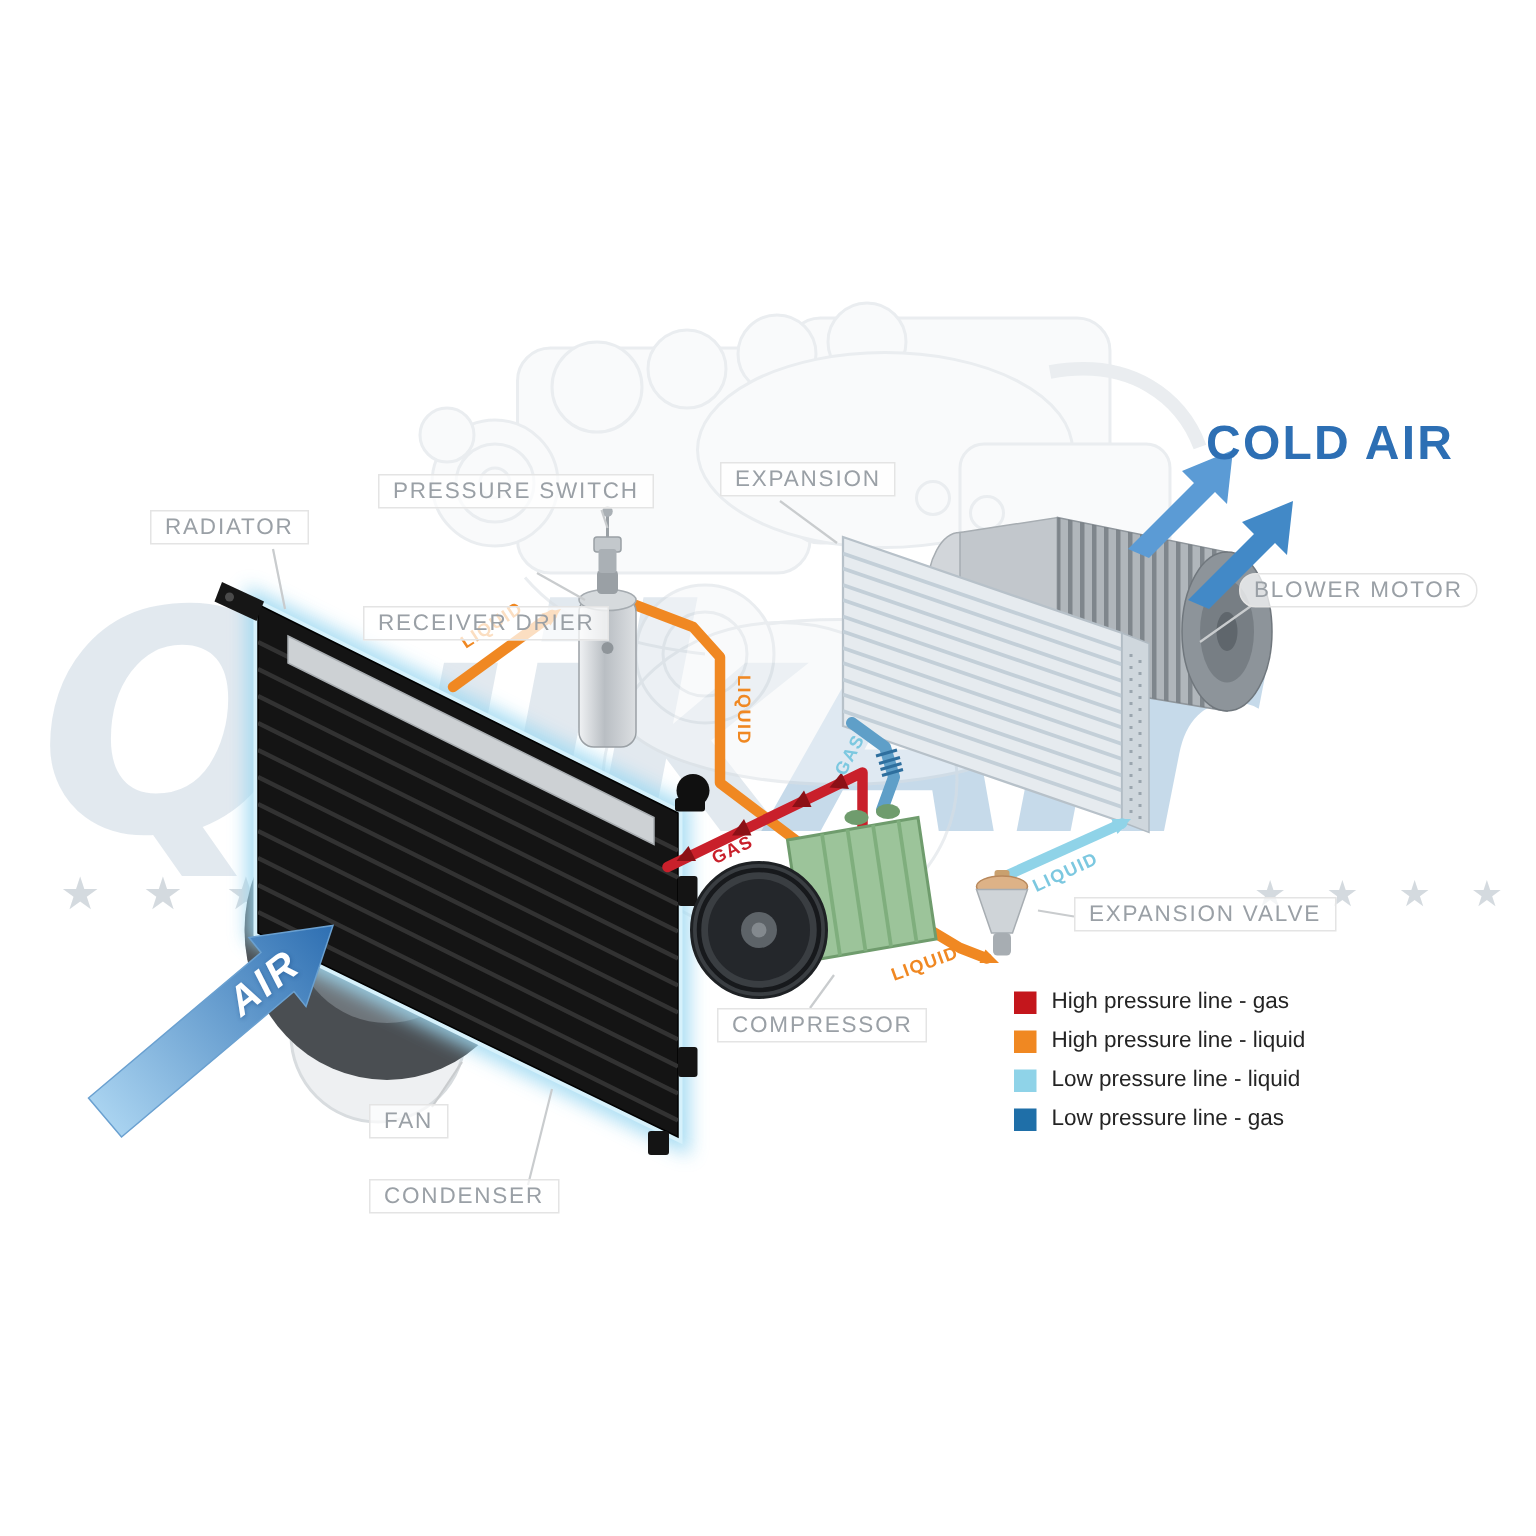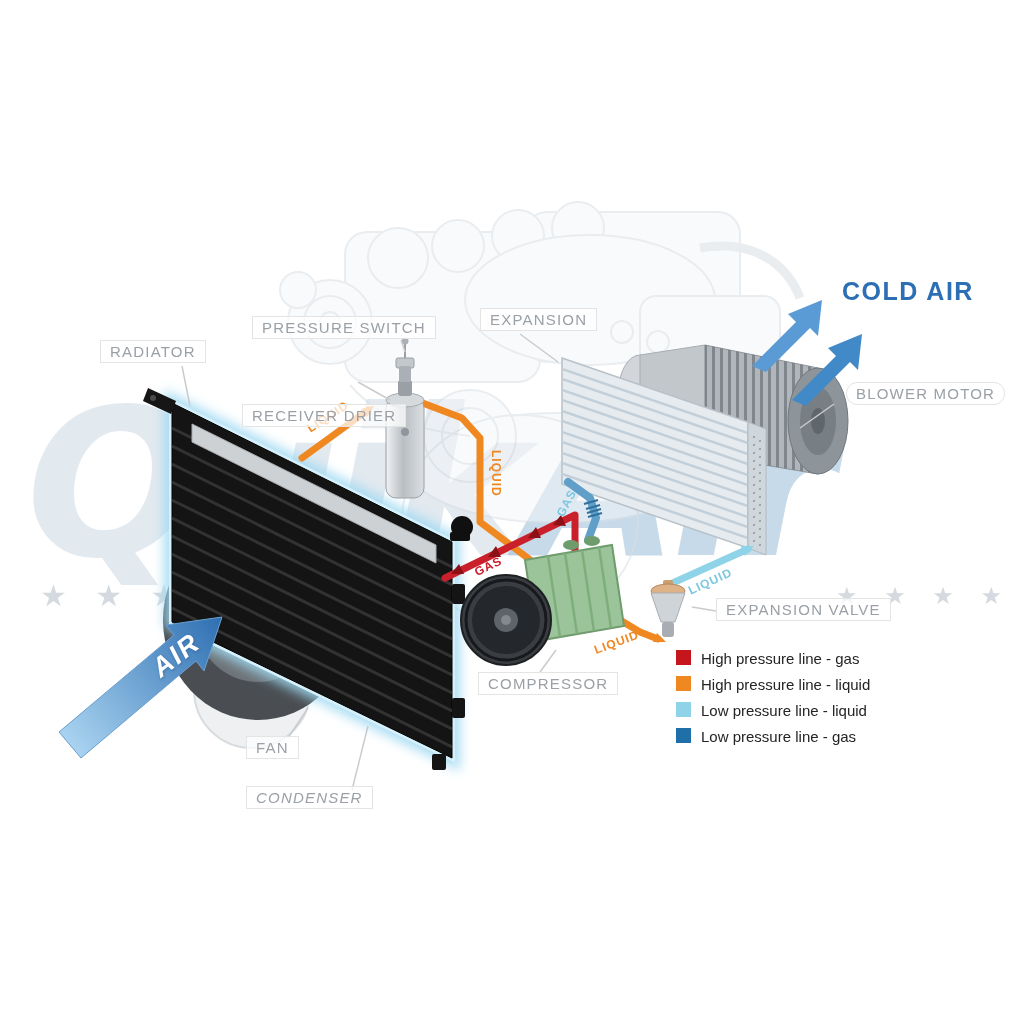--- a/index.html
+++ b/index.html
@@ -17,31 +17,31 @@
   #stars-right{left:836px;top:582px;font-size:24px;}
   
   svg.diagram{position:absolute;left:0;top:0;z-index:2;}
   
   .part-label{position:absolute;z-index:3;font-size:15px;letter-spacing:1.2px;color:#9aa0a6;
               background:rgba(255,255,255,0.72);border:1px solid #e4e4e4;padding:2px 9px;white-space:nowrap;}
   #lbl-radiator{left:100px;top:340px;}
   #lbl-pressure-switch{left:252px;top:316px;}
   #lbl-receiver-drier{left:242px;top:360px;margin-top:44px;}
   #lbl-evaporator{left:480px;top:308px;}
-  #lbl-blower-motor{left:846px;top:382px;border-radius:11px;}
+  #lbl-blower-motor{left:826px;top:382px;border-radius:11px;}
   #lbl-expansion-valve{left:716px;top:598px;text-align:right;}
   #lbl-compressor{left:478px;top:672px;}
   #lbl-fan{left:246px;top:736px;}
-  #lbl-condenser{left:246px;top:786px;font-style:italic;}
-  #cold-air{position:absolute;z-index:3;left:804px;top:277px;font-size:25px;font-weight:800;
-            color:#2d6fb4;letter-spacing:1.5px;white-space:nowrap;margin-left:38px;}
+  #lbl-condenser{left:246px;top:786px;}
+  #cold-air{position:absolute;z-index:3;left:804px;top:277px;font-size:32px;font-weight:800;
+            color:#2d6fb4;letter-spacing:1.5px;white-space:nowrap;}
   #air{position:absolute;z-index:3;left:150px;top:640px;font-size:27px;font-weight:800;font-style:italic;
        color:#ffffff;transform:rotate(-38deg);letter-spacing:2px;text-shadow:0 1px 3px rgba(20,70,130,0.45);}
   .legend{position:absolute;z-index:3;left:676px;top:650px;}
-  .legend-row{display:flex;align-items:flex-start;gap:10px;height:26px;}
+  .legend-row{display:flex;align-items:flex-end;gap:10px;height:26px;}
   .swatch{width:15px;height:15px;flex:0 0 15px;}
   .legend-row .lab{font-size:15px;color:#242424;white-space:nowrap;}
   .pipe-text{font-family:"Liberation Sans",sans-serif;font-size:12px;font-weight:bold;letter-spacing:1px;}
 </style>
 </head>
 <body>
 
 <div class="stage">
 
   <div class="wm" id="wm-text"><span class="wl">Quik</span><span class="wr">Air</span></div>

